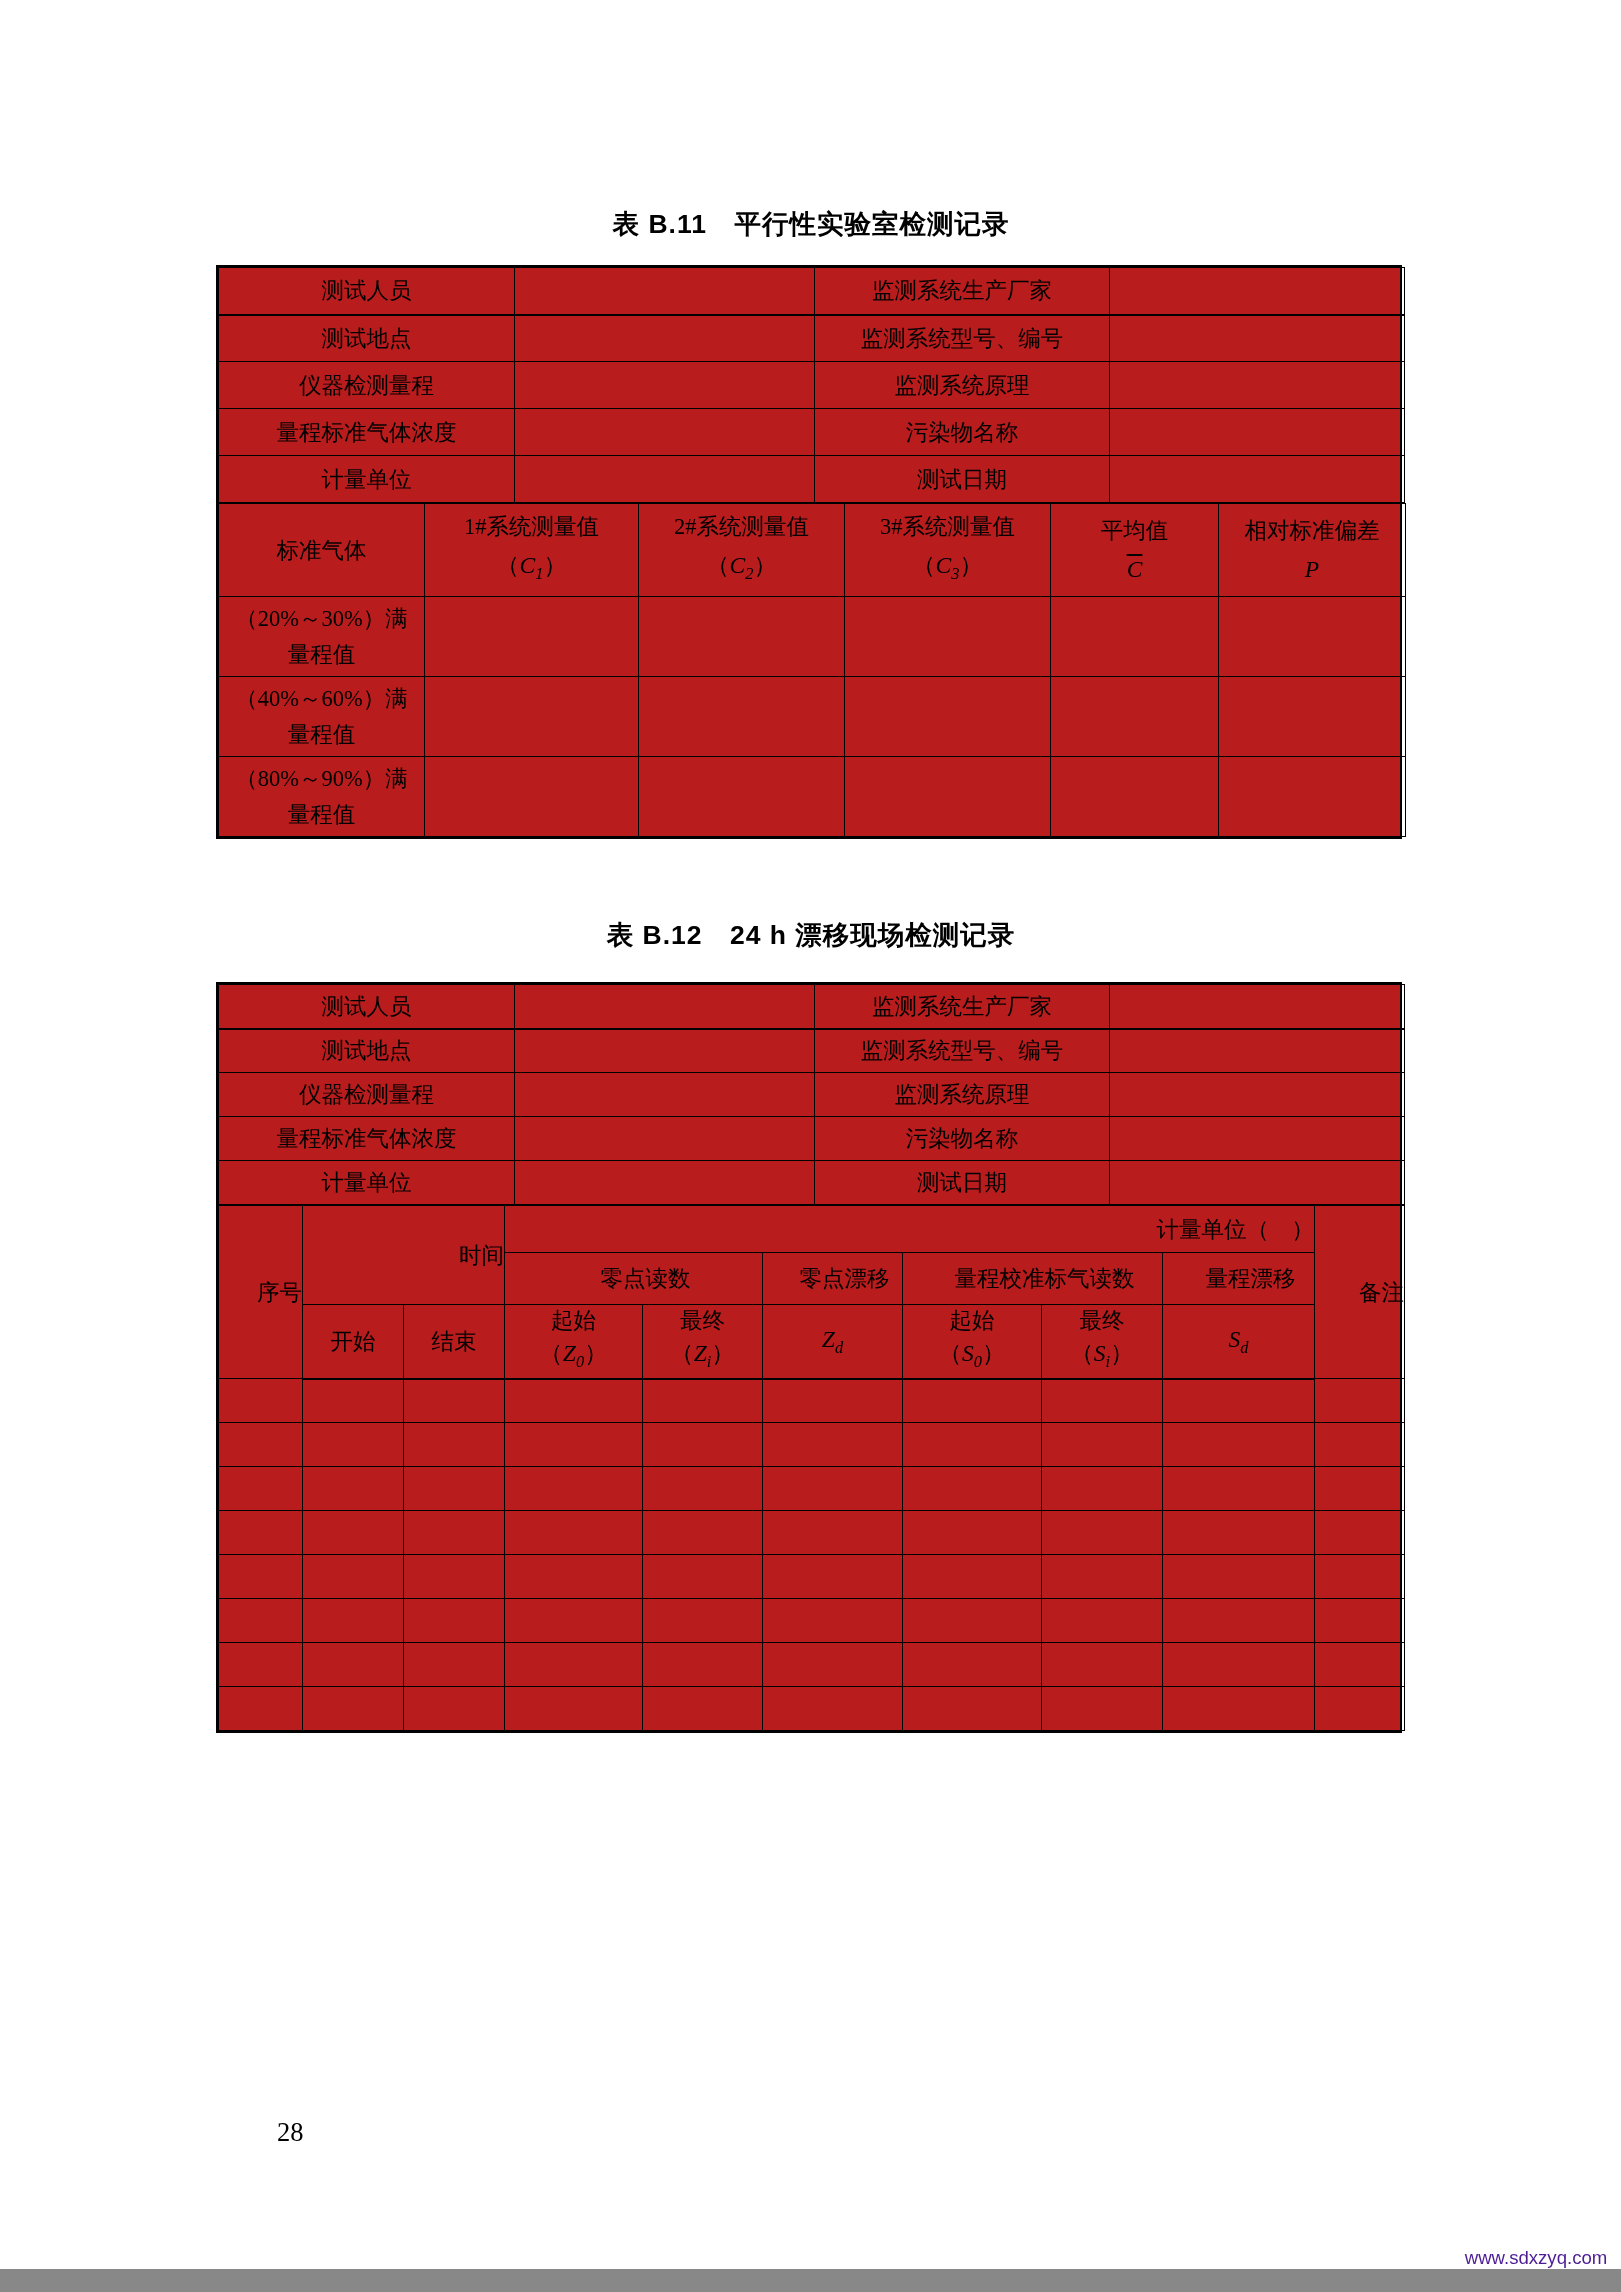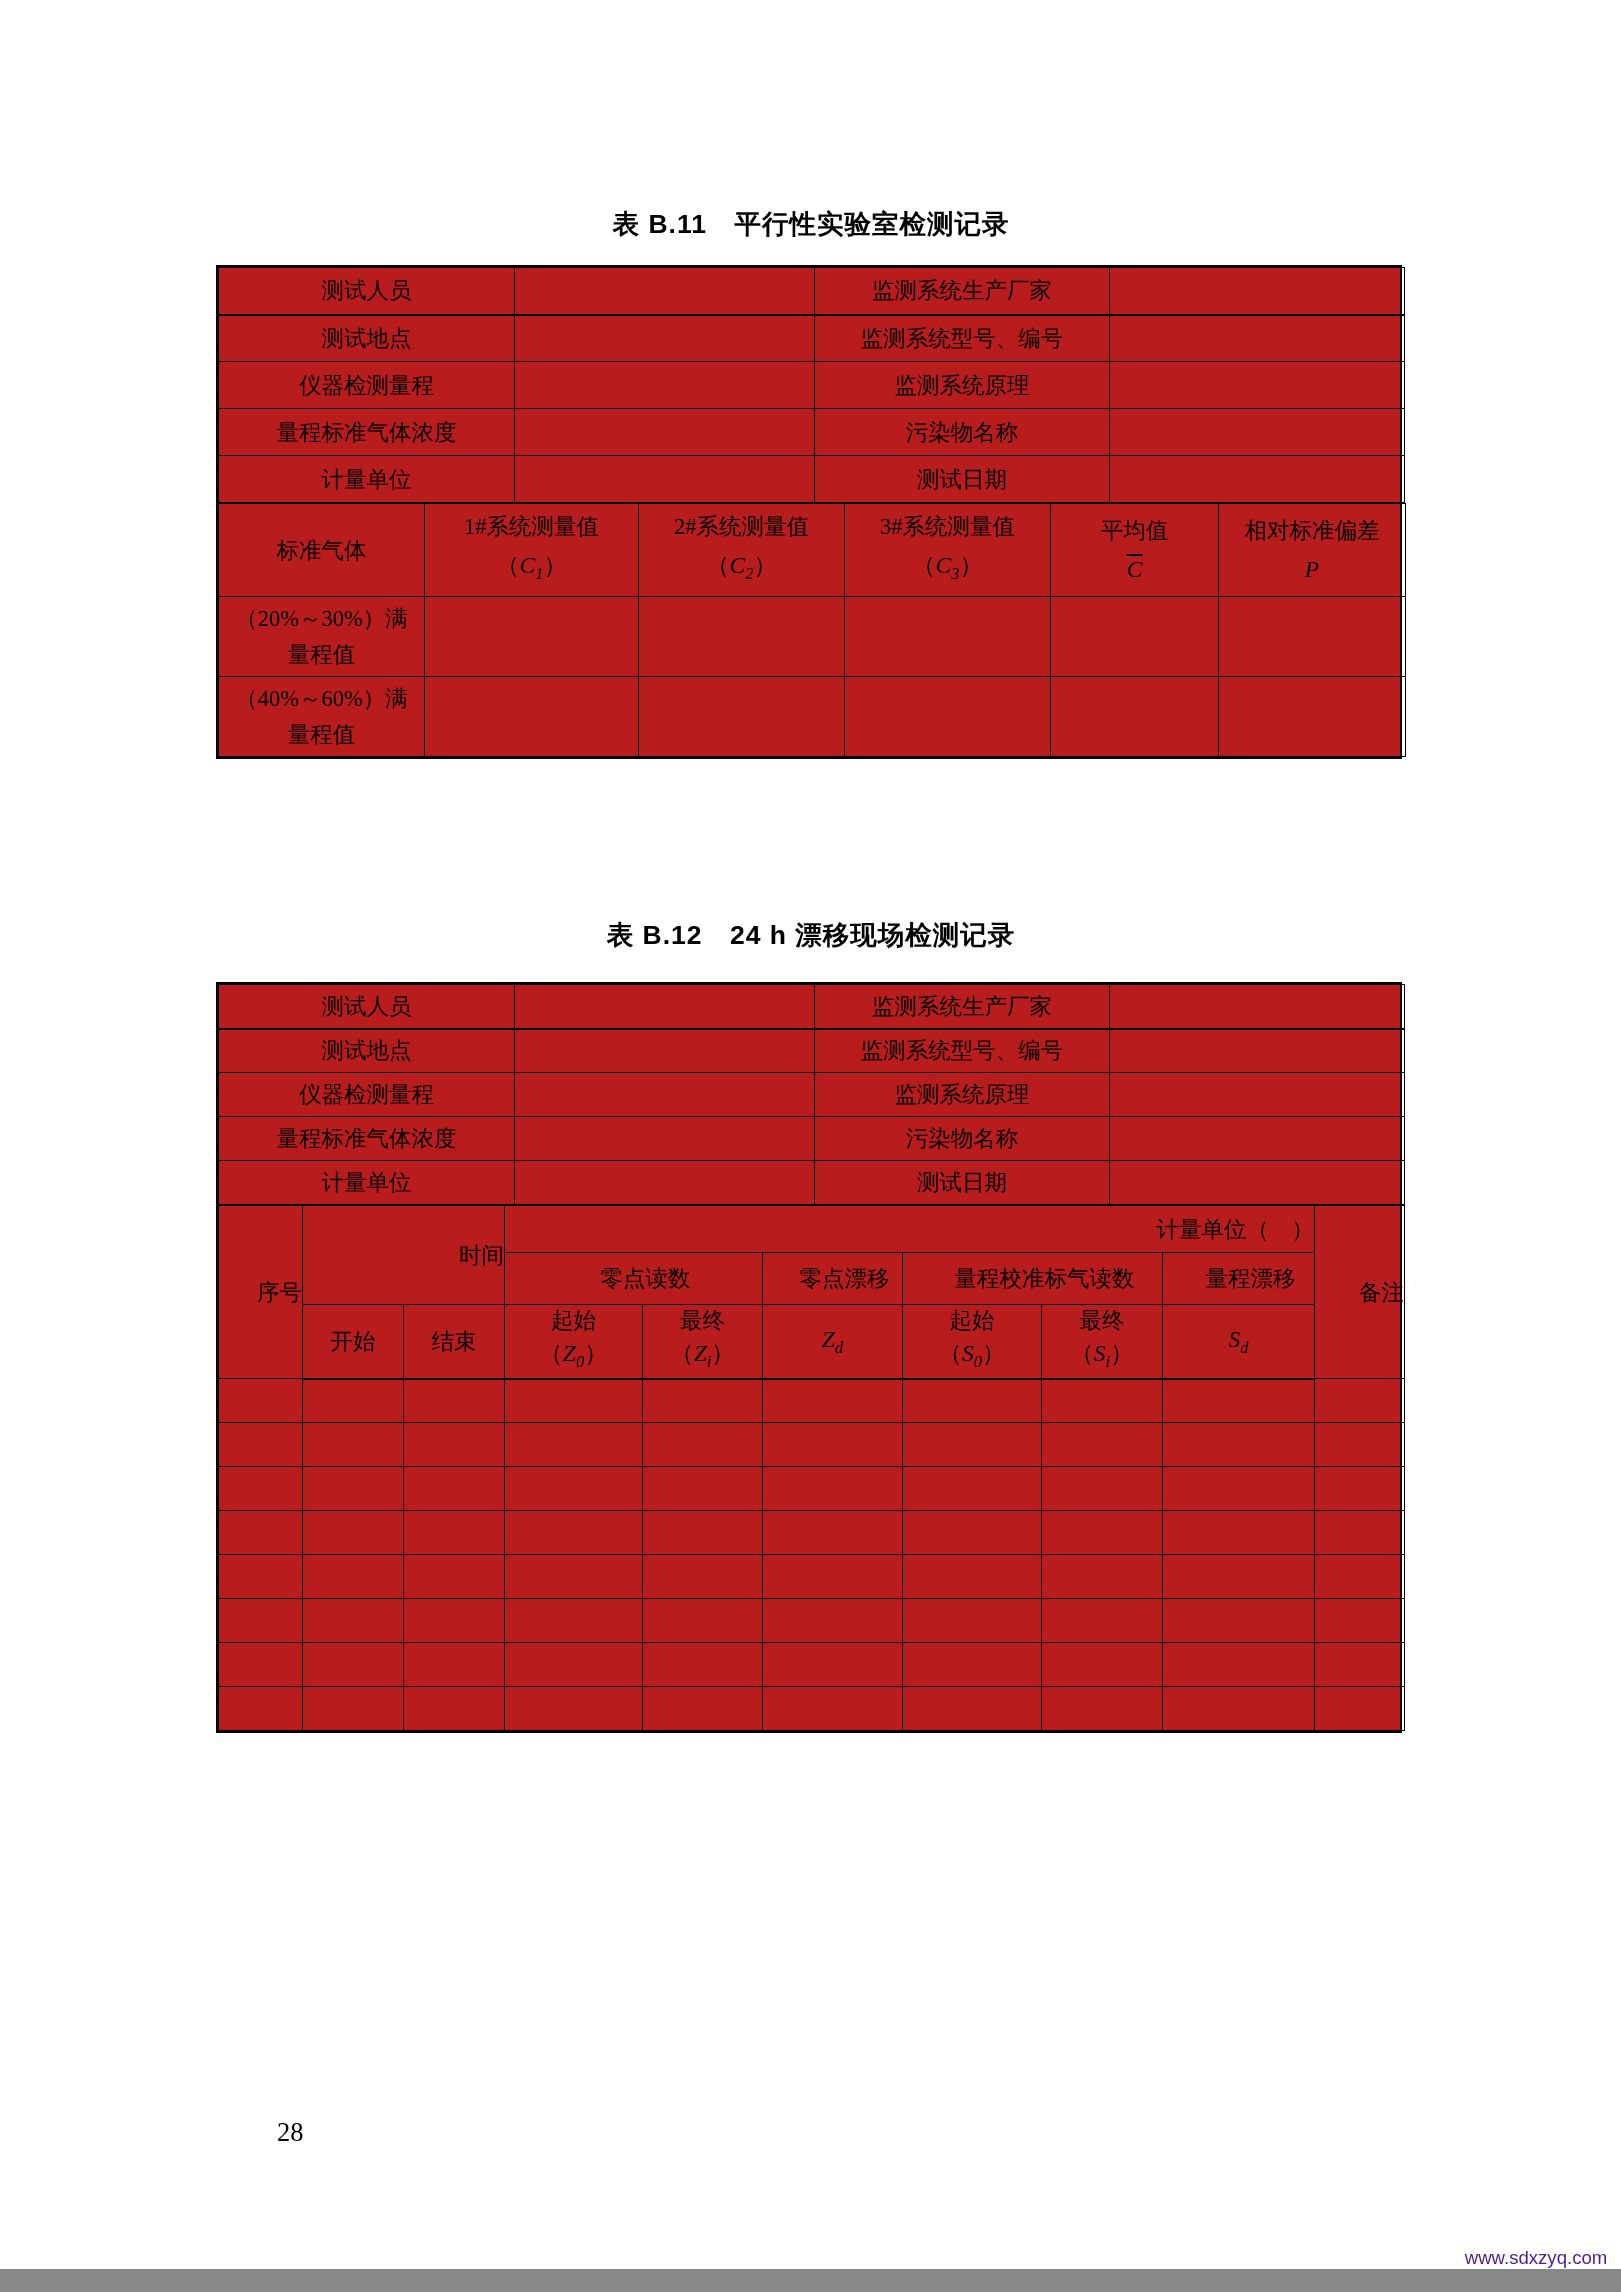--- a/index.html
+++ b/index.html
@@ -135,20 +135,31 @@
             </td>
         <td></td>
             <td></td>
             <td></td>
             <td></td>
             <td></td>
       </tr>
       <tr class="dr">
         <td>
               <span class="l1">（40%～60%）满</span>
+              <span class="l2">量程值</span>
+            </td>
+        <td></td>
+            <td></td>
+            <td></td>
+            <td></td>
+            <td></td>
+      </tr>
+      <tr class="dr">
+        <td>
+              <span class="l1">（80%～90%）满</span>
               <span class="l2">量程值</span>
             </td>
         <td></td>
             <td></td>
             <td></td>
             <td></td>
             <td></td>
       </tr>
     </tbody>
       </table>

